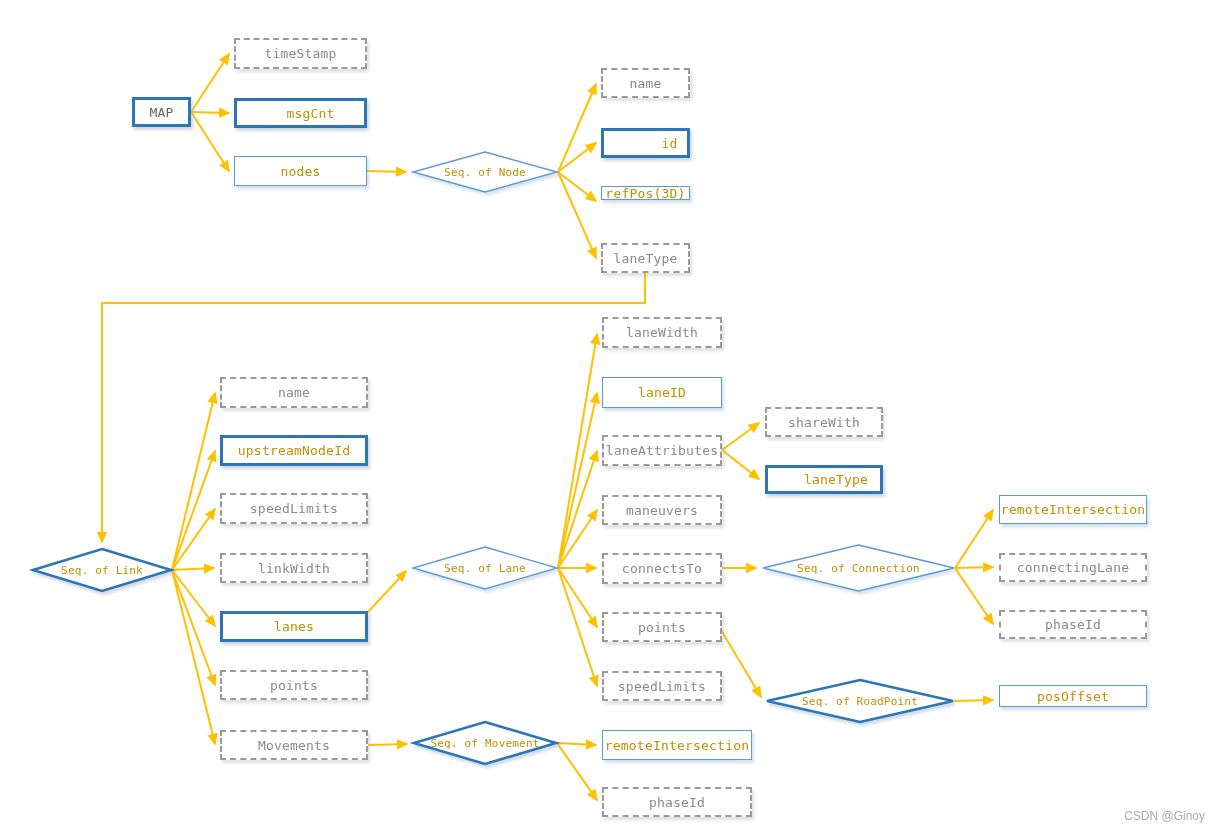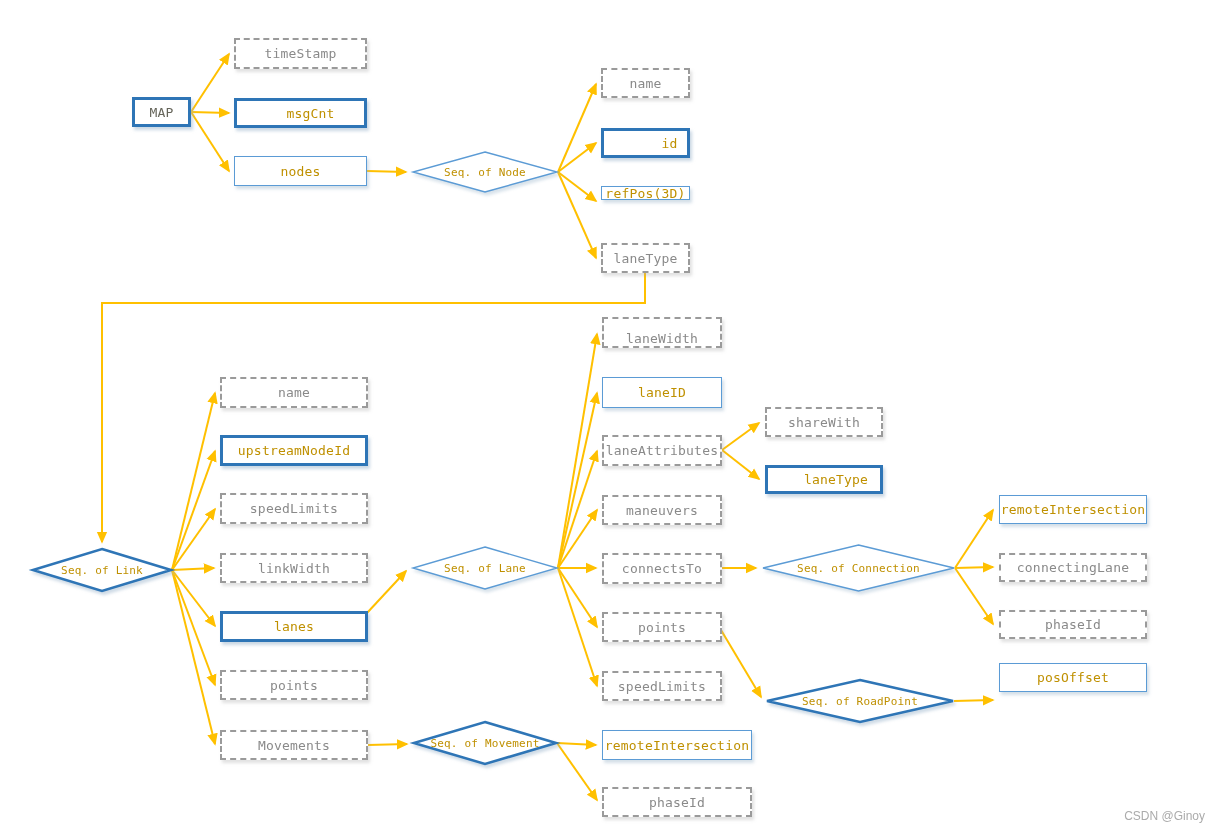--- a/index.html
+++ b/index.html
@@ -167,21 +167,21 @@
       </div>
       <div class="node box dashed" style="left: 220px; top: 730px; width: 148px; height: 30px;">
         <span class="label">Movements</span>
       </div>
       <div class="node diamond light" style="left: 412px; top: 546px; width: 146px; height: 44px;">
         <svg width="146" height="44">
           <polygon points="73,1 145,22 73,43 1,22" class="dlight"></polygon>
         </svg>
         <span class="label">Seq. of Lane</span>
       </div>
-      <div class="node box dashed" style="left: 602px; top: 317px; width: 120px; height: 31px; align-items: flex-end;">
+      <div class="node box dashed" style="left: 602px; top: 317px; width: 120px; height: 31px;">
         <span class="label">laneWidth</span>
       </div>
       <div class="node box light" style="left: 602px; top: 377px; width: 120px; height: 31px;">
         <span class="label">laneID</span>
       </div>
       <div class="node box dashed" style="left: 602px; top: 435px; width: 120px; height: 31px;">
         <span class="label">laneAttributes</span>
       </div>
       <div class="node box dashed" style="left: 602px; top: 495px; width: 120px; height: 30px;">
         <span class="label">maneuvers</span>
@@ -215,21 +215,21 @@
       </div>
       <div class="node box dashed" style="left: 999px; top: 610px; width: 148px; height: 29px;">
         <span class="label">phaseId</span>
       </div>
       <div class="node diamond strong" style="left: 766px; top: 679px; width: 188px; height: 44px;">
         <svg width="188" height="44">
           <polygon points="94,1 187,22 94,43 1,22" class="dstrong"></polygon>
         </svg>
         <span class="label">Seq. of RoadPoint</span>
       </div>
-      <div class="node box light" style="left: 999px; top: 663px; width: 148px; height: 29px;">
+      <div class="node box light" style="left: 999px; top: 685px; width: 148px; height: 22px;">
         <span class="label">posOffset</span>
       </div>
       <div class="node diamond strong" style="left: 413px; top: 721px; width: 144px; height: 44px;">
         <svg width="144" height="44">
           <polygon points="72,1 143,22 72,43 1,22" class="dstrong"></polygon>
         </svg>
         <span class="label">Seq. of Movement</span>
       </div>
       <div class="node box light" style="left: 602px; top: 730px; width: 150px; height: 30px;">
         <span class="label">remoteIntersection</span>

